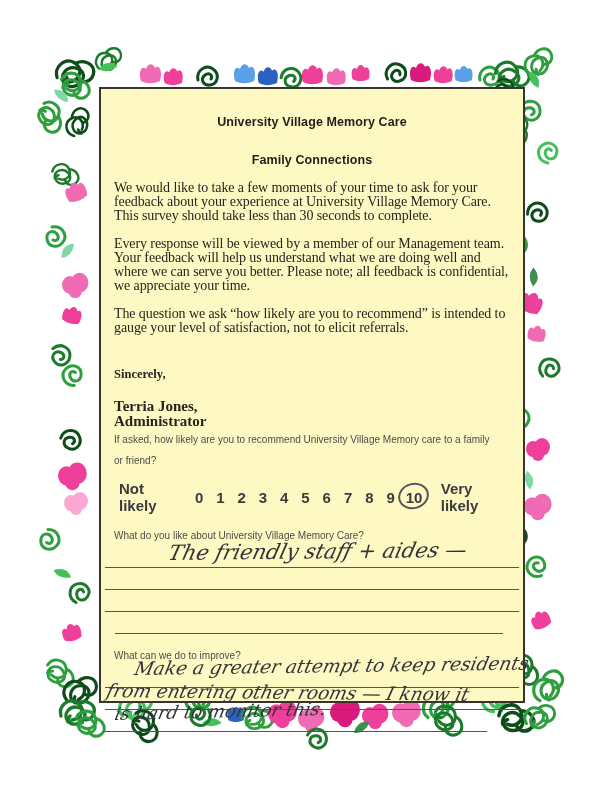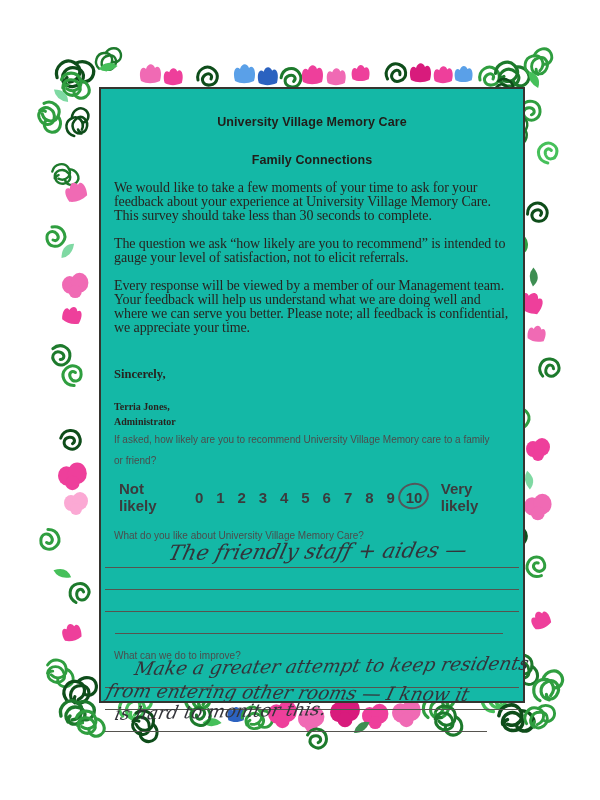--- a/index.html
+++ b/index.html
@@ -1,28 +1,28 @@
 <!DOCTYPE html>
 <html><head>
 <meta charset="utf-8">
 <style>
   html,body{margin:0;padding:0;background:#ffffff;}
   .page{position:relative;width:600px;height:800px;background:#ffffff;overflow:hidden;
         font-family:"Liberation Serif", serif;}
   .floral{position:absolute;left:0;top:0;z-index:0;}
   .doc{position:absolute;left:99px;top:87px;width:426px;height:616px;z-index:1;
-       background:#14b8a6;border:2px solid #35342f;box-sizing:border-box;
+       background:#fef9c3;border:2px solid #35342f;box-sizing:border-box;
        padding:26px 13px 0 13px;}
   .title,.subtitle{font-family:"Liberation Sans", sans-serif;font-weight:bold;
        font-size:12.5px;color:#211d19;text-align:center;margin:0;letter-spacing:.1px;}
   .subtitle{margin-top:24px;}
   p.body{font-size:14px;line-height:14px;color:#272420;margin:14px 0 0;
        letter-spacing:-.1px;}
   .closing{font-size:12.5px;font-weight:bold;color:#272420;margin-top:32px;}
-  .sig{font-size:10px;color:#272420;margin-top:17px;line-height:15px;font-weight:bold;}
+  .sig{font-size:15px;color:#272420;margin-top:17px;line-height:15px;font-weight:bold;}
   .q{font-family:"Liberation Sans", sans-serif;font-size:10px;color:#4c4c4c;}
   .q1{line-height:21px;max-width:384px;}
   .scale{display:flex;align-items:center;margin-top:9px;padding-left:5px;
        font-family:"Liberation Sans", sans-serif;font-weight:bold;font-size:15px;color:#3b3b3d;}
   .scale .lbl-left{margin-right:11px;}
   .scale .lbl-right{margin-left:13px;}
   .scale .num{width:13px;text-align:center;margin-right:9px;}
   .num-sel{position:relative;}
   .circle{position:absolute;left:-8px;top:-6px;width:27px;height:22px;
        border:2px solid #55555a;border-radius:50%;transform:rotate(-15deg);}
@@ -147,22 +147,22 @@
     <use href="#tng" transform="translate(478,707) rotate(-70)" stroke="#46c05a" stroke-width="3.4"></use>
     <use href="#tng" transform="translate(505,700) rotate(25) scale(1.05)" stroke="#0e4d1a" stroke-width="3.4"></use>
     <use href="#tng" transform="translate(522,710) rotate(-15) scale(0.9)" stroke="#2f9e3f" stroke-width="3.2"></use>
   </svg>
 
   <div class="doc">
     <h1 class="title">University Village Memory Care</h1>
     <h2 class="subtitle">Family Connections</h2>
 
     <p class="body">We would like to take a few moments of your time to ask for your feedback about your experience at University Village Memory Care. This survey should take less than 30 seconds to complete.</p>
+    <p class="body">Every response will be viewed by a member of our Management team. Your feedback will help us understand what we are doing well and where we can serve you better. Please note; all feedback is confidential, we appreciate your time.</p>
     <p class="body">The question we ask “how likely are you to recommend” is intended to gauge your level of satisfaction, not to elicit referrals.</p>
-    <p class="body">Every response will be viewed by a member of our Management team. Your feedback will help us understand what we are doing well and where we can serve you better. Please note; all feedback is confidential, we appreciate your time.</p>
 
     <div class="closing">Sincerely,</div>
     <div class="sig">
       <div>Terria Jones,</div>
       <div>Administrator</div>
     </div>
 
     <div class="q q1">If asked, how likely are you to recommend University Village Memory care to a family or friend?</div>
 
     <div class="scale">

